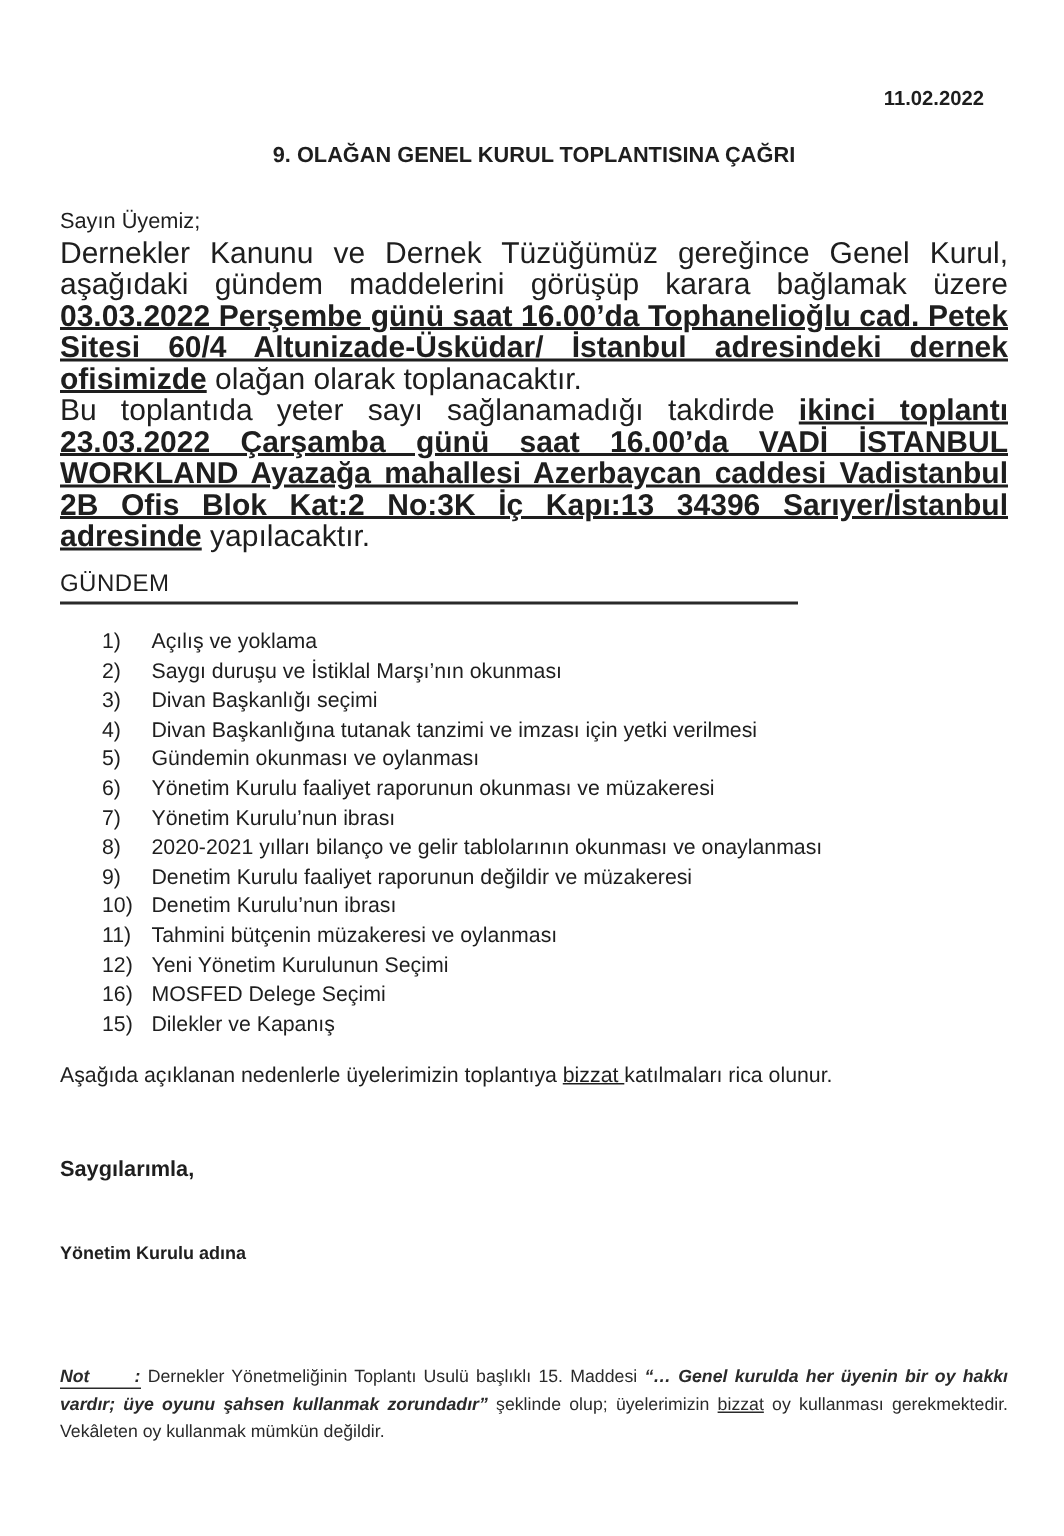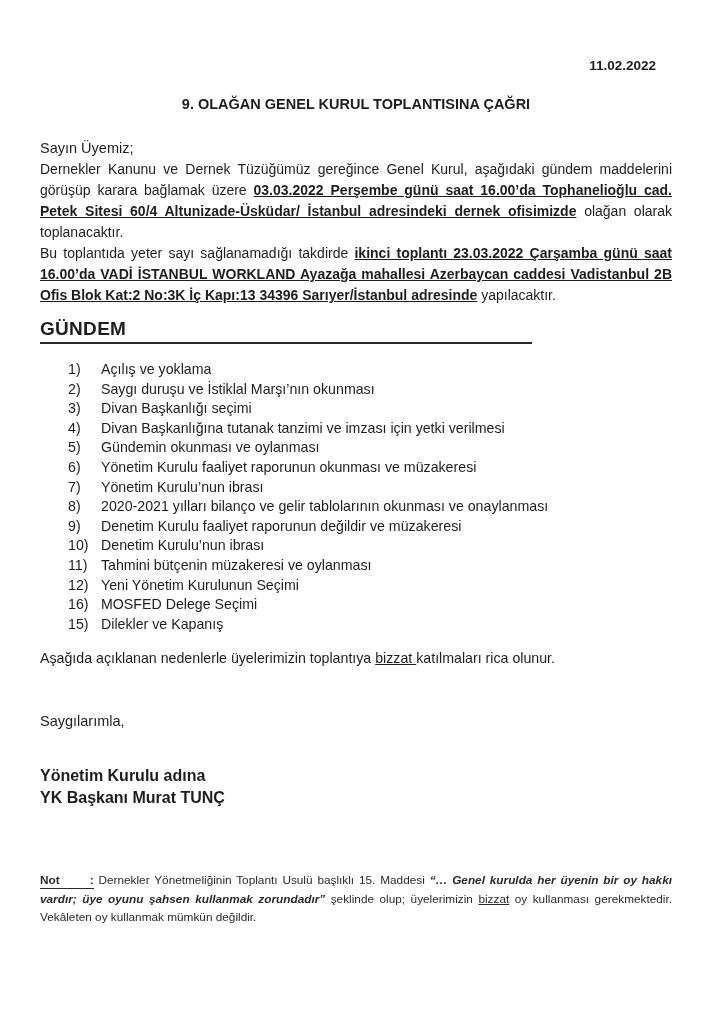--- a/index.html
+++ b/index.html
@@ -10,21 +10,21 @@
   .page{
     position:relative;
     width:709px;
     height:1024px;
     background:#ffffff;
     color:#1e1e1e;
     overflow:hidden;
     box-sizing:border-box;
     padding:0 37px 0 40px;
   }
-  .b{font-weight:bold;}
+  .b{font-weight:bold;font-style:italic;}
   .i{font-style:italic;}
   .u{text-decoration:underline;}
   .bu{font-weight:bold;text-decoration:underline;}
 
   .date{
     margin-top:58px;
     text-align:right;
     padding-right:16px;
     font-size:13.5px;
     font-weight:bold;
@@ -36,34 +36,34 @@
     font-size:14.5px;
     line-height:23px;
   }
   .salutation{
     margin-top:24px;
     font-weight:normal;
     font-size:14.5px;
   }
   .body-par{
     margin:0;
-    font-size:14px;
+    font-size:20px;
     line-height:21px;
     text-align:justify;
   }
   .body-par:first-of-type{margin-top:3px;}
   .agenda-heading-wrap{
     margin-top:12px;
     width:492px;
     border-bottom:2px solid #2a2a2a;
     padding-bottom:2px;
   }
   .agenda-heading{
-    font-weight:bold;
-    font-size:19px;
+    font-weight:normal;
+    font-size:16px;
     letter-spacing:0.3px;
   }
   .agenda-list{
     margin-top:16px;
   }
   .agenda-row{
     display:flex;
     font-size:14.2px;
     line-height:19.6px;
   }
@@ -76,27 +76,27 @@
     flex:1;
   }
   .request{
     margin:14px 0 0 0;
     font-size:14.2px;
     font-weight:normal;
     line-height:21px;
   }
   .closing{
     margin-top:44px;
-    font-weight:normal;
+    font-weight:bold;
     font-size:14.5px;
   }
   .signature{
     margin-top:36px;
     font-weight:bold;
-    font-size:16px;
+    font-size:12px;
     line-height:22px;
   }
   .note{
     margin-top:62px;
     font-size:11.8px;
     line-height:18.5px;
     text-align:justify;
     color:#2a2a2a;
   }
   .note-label-wrap{
@@ -187,18 +187,17 @@
         <span class="item-text">Dilekler ve Kapanış</span>
       </div>
   </div>
 
   <p class="request"><span>Aşağıda açıklanan nedenlerle üyelerimizin toplantıya </span><span class="u">bizzat </span><span>katılmaları rica olunur.</span></p>
 
   <div class="closing">Saygılarımla,</div>
 
   <div class="signature">
     <div>Yönetim Kurulu adına</div>
-    <div>YK Başkanı Murat TUNÇ</div>
   </div>
 
   <div class="note"><span class="note-label-wrap"><span class="b">Not</span><span class="note-gap"></span><span class="b">:</span></span><span> Dernekler Yönetmeliğinin Toplantı Usulü başlıklı 15. Maddesi </span><span class="b i">“… Genel kurulda her üyenin bir oy hakkı vardır; üye oyunu şahsen kullanmak zorundadır”</span><span> şeklinde olup; üyelerimizin </span><span class="u">bizzat</span><span> oy kullanması gerekmektedir. Vekâleten oy kullanmak mümkün değildir.</span></div>
 
 </div>
 
 </body></html>

